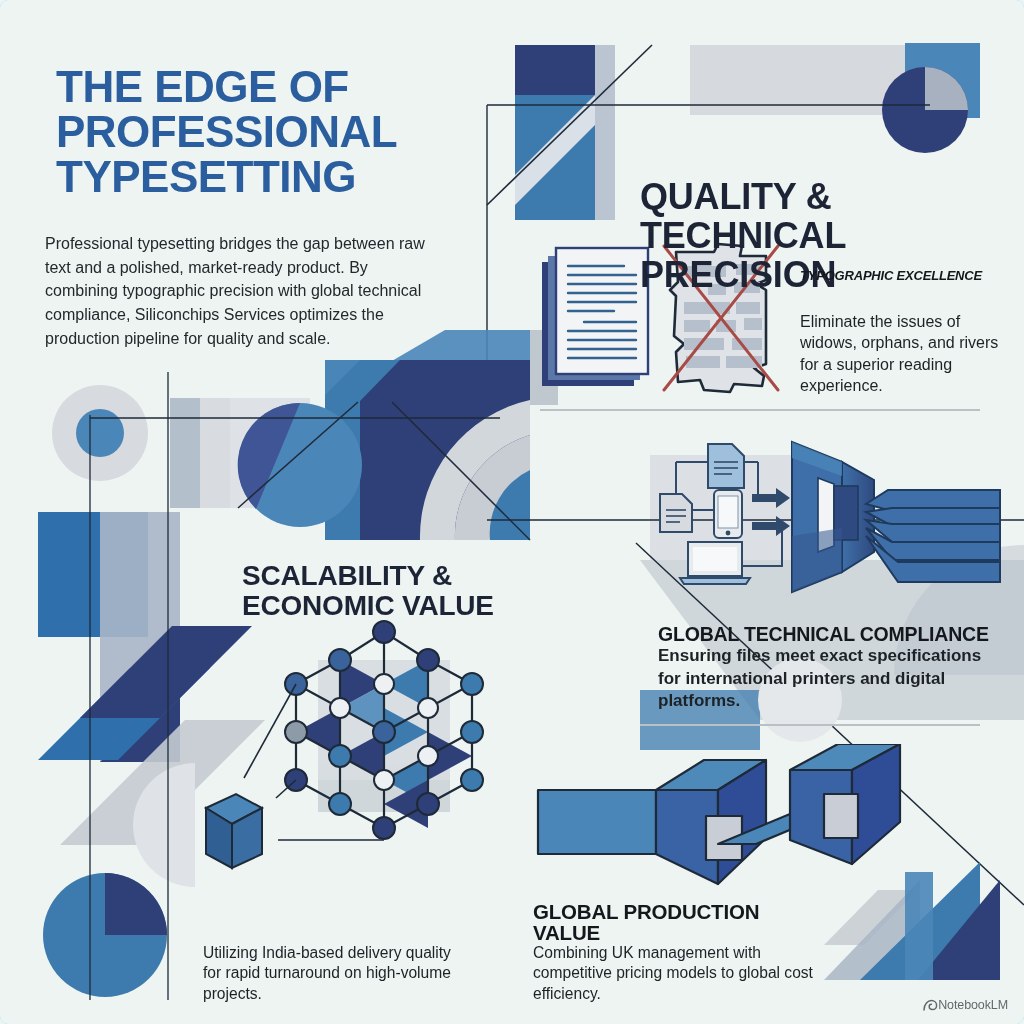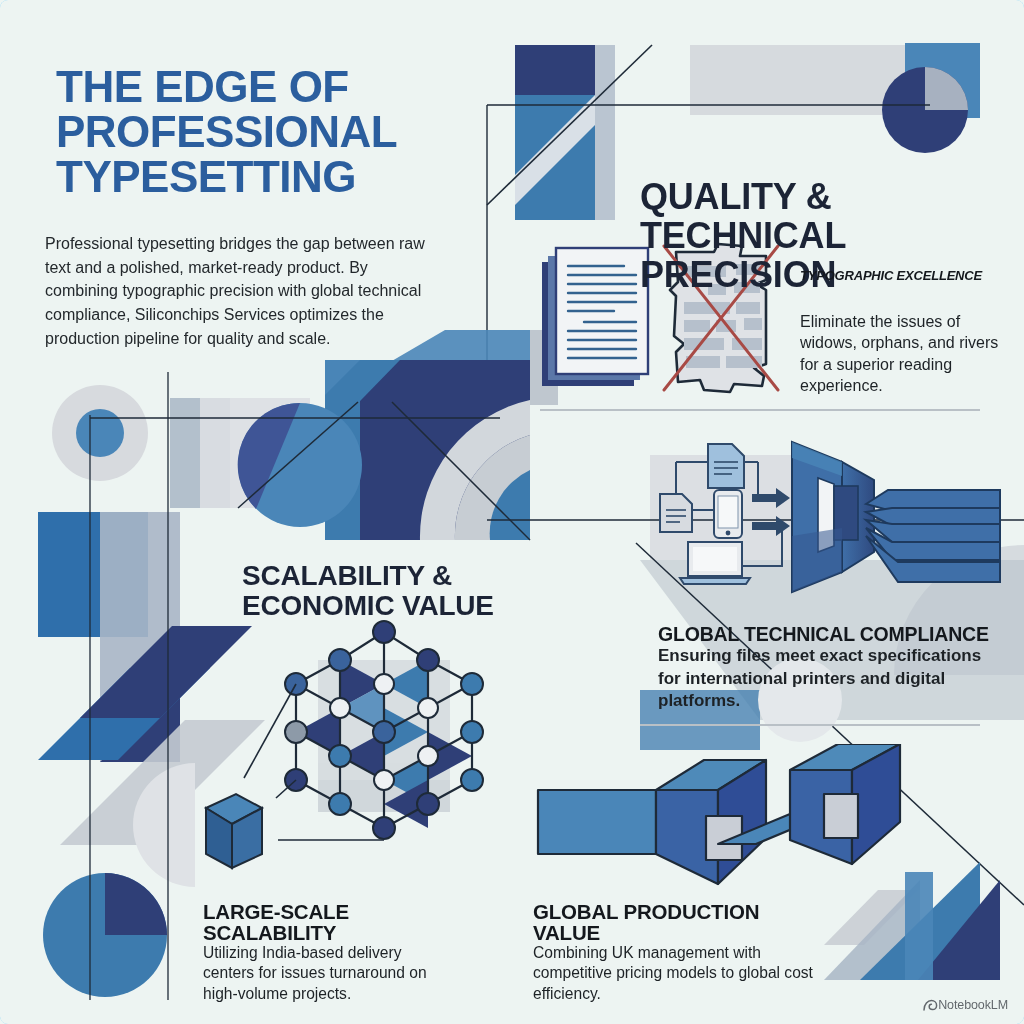--- a/index.html
+++ b/index.html
@@ -327,22 +327,21 @@
   <h2 id="quality-head" class="section-head">QUALITY &amp; TECHNICAL PRECISION</h2>
 
   <h3 id="typo-title" class="card-title">TYPOGRAPHIC EXCELLENCE</h3>
   <p id="typo-body" class="card-body">Eliminate the issues of widows, orphans, and rivers for a superior reading experience.</p>
 
   <h3 id="gtc-title" class="card-title">GLOBAL TECHNICAL COMPLIANCE</h3>
   <p id="gtc-body" class="card-body">Ensuring files meet exact specifications for international printers and digital platforms.</p>
 
   <h2 id="scalability-head" class="section-head">SCALABILITY &amp; ECONOMIC VALUE</h2>
 
-  <h3 id="ls-title" class="card-title">LARGE-SCALE SCALABILITY</h3>
-  <p id="ls-body" class="card-body">Utilizing India-based delivery centers for issues turnaround on high-volume projects.</p>
+  <p id="ls-body" class="card-body">Utilizing India-based delivery quality for rapid turnaround on high-volume projects.</p>
 
   <h3 id="gp-title" class="card-title">GLOBAL PRODUCTION VALUE</h3>
   <p id="gp-body" class="card-body">Combining UK management with competitive pricing models to global cost efficiency.</p>
 
   <div id="watermark">
     <svg width="15" height="13" viewBox="0 0 15 13">
       <path d="M1 11 C1 5, 5 1.6, 8.4 1.6 C11.6 1.6, 13.6 3.8, 13.6 6.4 C13.6 8.8, 11.8 10.6, 9.6 10.6 C7.6 10.6, 6.2 9.2, 6.2 7.6 C6.2 6.2, 7.2 5.2, 8.4 5.2" fill="none" stroke="#4a4f55" stroke-width="1.5" stroke-linecap="round"></path>
     </svg>
     <span class="wm-text">NotebookLM</span>
   </div>

